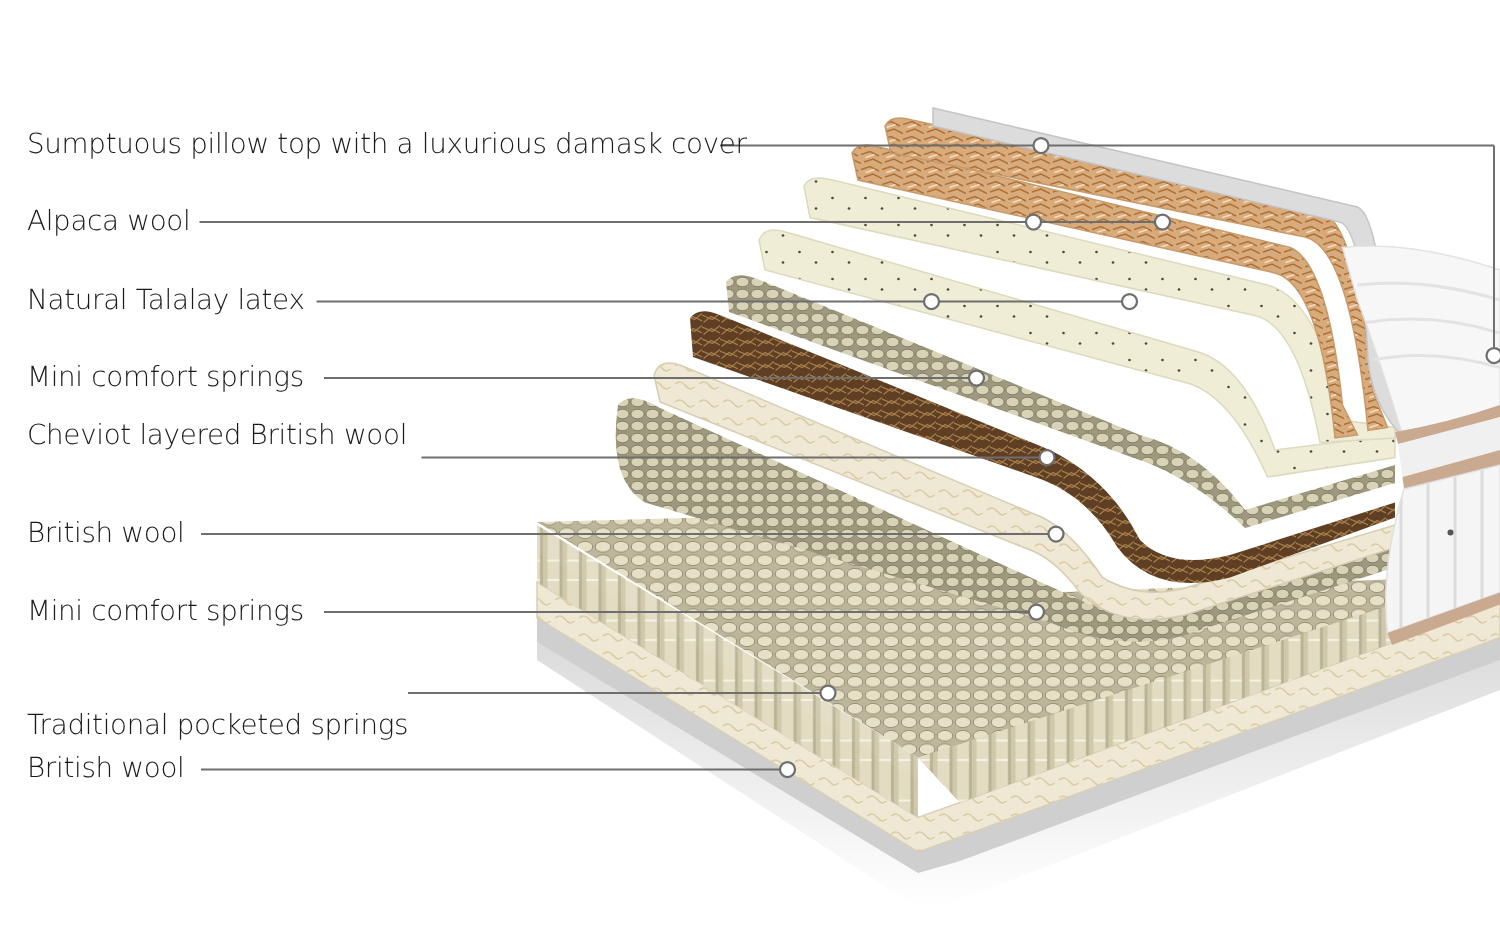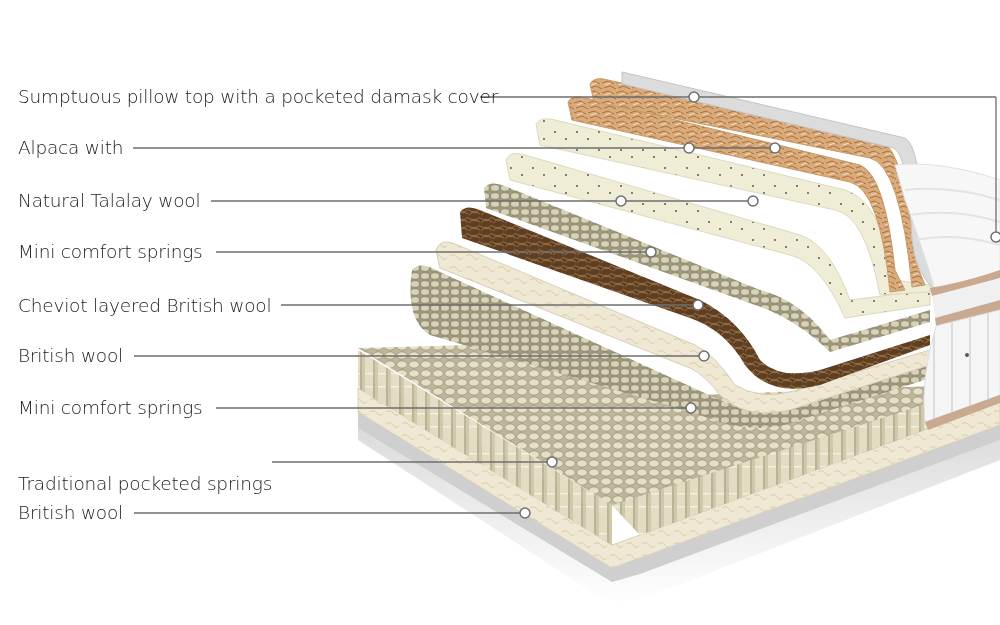--- a/index.html
+++ b/index.html
@@ -137,23 +137,23 @@
         <line x1="216" y1="408" x2="691" y2="408" stroke="#6e6e6e" stroke-width="1.3"></line>
         <circle cx="691" cy="408" r="5" fill="#ffffff" stroke="#6e6e6e" stroke-width="1.5"></circle>
         <line x1="272" y1="462" x2="552" y2="462" stroke="#6e6e6e" stroke-width="1.3"></line>
         <circle cx="552" cy="462" r="5" fill="#ffffff" stroke="#6e6e6e" stroke-width="1.5"></circle>
         <line x1="134" y1="513" x2="525" y2="513" stroke="#6e6e6e" stroke-width="1.3"></line>
         <circle cx="525" cy="513" r="5" fill="#ffffff" stroke="#6e6e6e" stroke-width="1.5"></circle>
       </g>
   </svg>
 
   <div id="labels">
-    <div class="label" style="top:97px">Sumptuous pillow top with a pocketed damask cover</div>
-    <div class="label" style="top:148px">Alpaca with</div>
-    <div class="label" style="top:201px">Natural Talalay wool</div>
+    <div class="label" style="top:97px">Sumptuous pillow top with a luxurious damask cover</div>
+    <div class="label" style="top:148px">Alpaca wool</div>
+    <div class="label" style="top:201px">Natural Talalay latex</div>
     <div class="label" style="top:252px">Mini comfort springs</div>
-    <div class="label" style="top:306px">Cheviot layered British wool</div>
+    <div class="label" style="top:291px">Cheviot layered British wool</div>
     <div class="label" style="top:356px">British wool</div>
     <div class="label" style="top:408px">Mini comfort springs</div>
     <div class="label" style="top:484px">Traditional pocketed springs</div>
     <div class="label" style="top:513px">British wool</div>
   </div>
 </div>
 
 </body></html>

